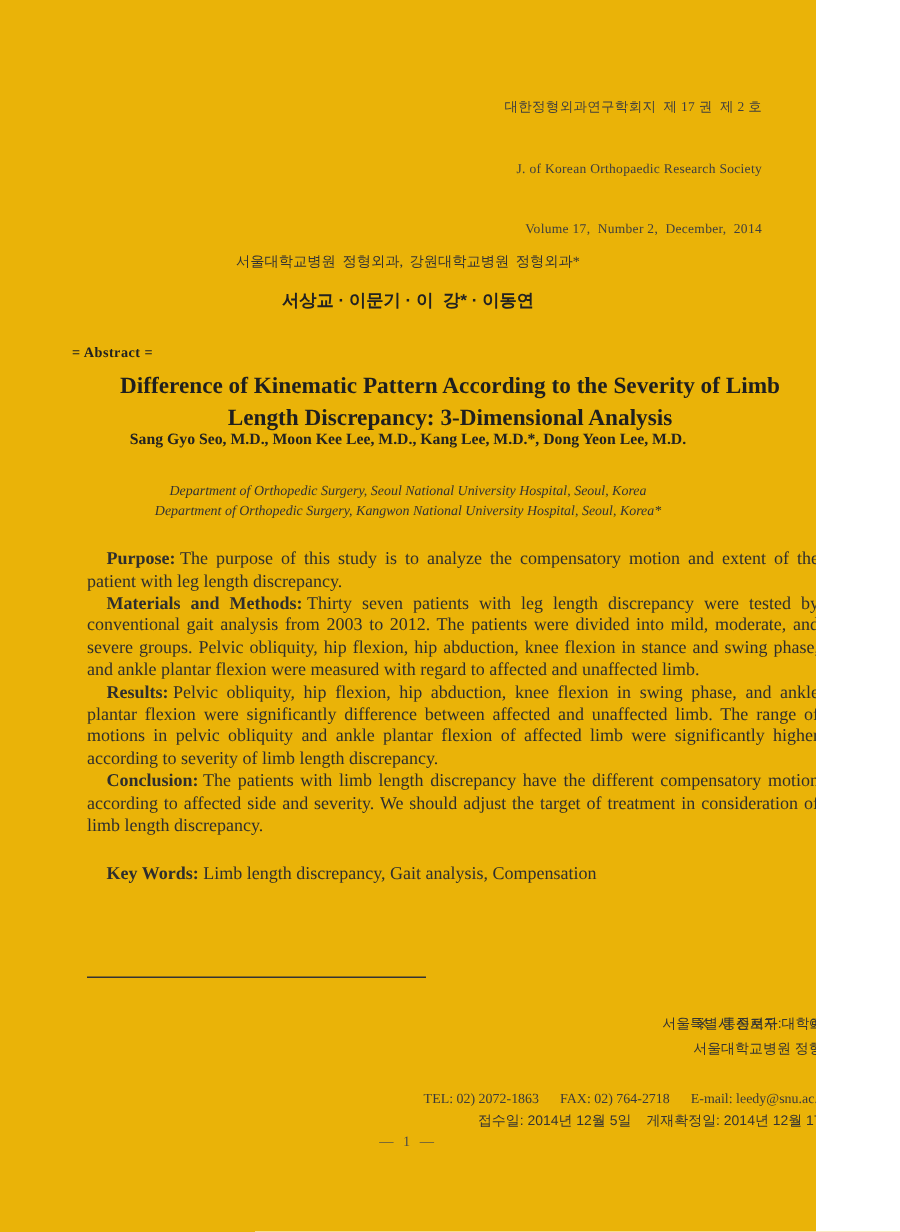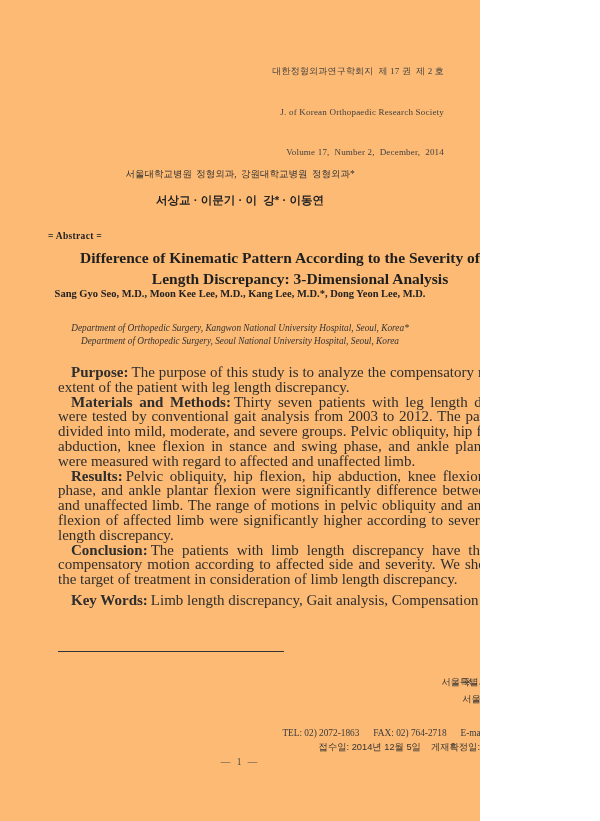--- a/index.html
+++ b/index.html
@@ -1,20 +1,20 @@
 <!DOCTYPE html>
 <html><head>
 <meta charset="utf-8">
 <style>
   * { margin:0; padding:0; box-sizing:border-box; }
   html,body { background:#ffffff; }
   .page {
     position:relative;
-    width:480px; height:821px;
-    background:#fdba74;
+    width:544px; height:821px;
+    background:#eab308;
     font-family:"Liberation Serif", serif;
     color:#2e2e2e;
     overflow:hidden;
   }
   
   .masthead {
     position:absolute; top:38px; right:36px;
     text-align:right; font-size:9px; line-height:13.5px;
     color:#3f3f3f; letter-spacing:0.2px; white-space:pre;
   }
@@ -47,25 +47,25 @@
     position:absolute; top:288px; left:0; width:100%;
     text-align:center; font-size:10.5px; font-weight:bold; color:#222;
   }
   .affils-en {
     position:absolute; top:322px; left:0; width:100%;
     text-align:center; font-style:italic; font-size:9.3px;
     line-height:12.5px; color:#333;
   }
   .abstract-body {
     position:absolute; top:365px; left:58px; width:488px;
-    font-size:15px; line-height:14.8px; text-align:justify; color:#2e2e2e;
+    font-size:12px; line-height:14.8px; text-align:justify; color:#2e2e2e;
   }
   .abs-para { margin:0; text-indent:13px; }
   .abs-para b { margin-right:3px; }
-  .keywords { margin-top:6px; text-indent:13px; }
+  .keywords { margin-top:18px; text-indent:13px; }
   .keywords b { margin-right:3px; }
   
   .footnote-rule {
     position:absolute; top:651px; left:58px; width:226px;
     border-top:1.5px solid #333; height:0;
   }
   .footnote {
     position:absolute; top:657px; left:42px; width:525px;
     font-size:9.3px; color:#333;
     font-family:"Liberation Sans", sans-serif;
@@ -101,22 +101,22 @@
 
   <div class="authors-ko">서상교 · 이문기 · 이  강* · 이동연</div>
 
   <div class="abstract-label">= Abstract =</div>
 
   <div class="title-en">Difference of Kinematic Pattern According to the Severity of Limb Length Discrepancy: 3-Dimensional Analysis</div>
 
   <div class="authors-en">Sang Gyo Seo, M.D., Moon Kee Lee, M.D., Kang Lee, M.D.*, Dong Yeon Lee, M.D.</div>
 
   <div class="affils-en">
+    <div>Department of Orthopedic Surgery, Seoul National University Hospital, Seoul, Korea</div>
     <div>Department of Orthopedic Surgery, Kangwon National University Hospital, Seoul, Korea*</div>
-    <div>Department of Orthopedic Surgery, Seoul National University Hospital, Seoul, Korea</div>
   </div>
 
   <div class="abstract-body">
     <p class="abs-para">
       <b>Purpose:</b><span>The purpose of this study is to analyze the compensatory motion and extent of the patient with leg length discrepancy.</span>
     </p>
     <p class="abs-para">
       <b>Materials and Methods:</b><span>Thirty seven patients with leg length discrepancy were tested by conventional gait analysis from 2003 to 2012. The patients were divided into mild, moderate, and severe groups. Pelvic obliquity, hip flexion, hip abduction, knee flexion in stance and swing phase, and ankle plantar flexion were measured with regard to affected and unaffected limb.</span>
     </p>
     <p class="abs-para">

